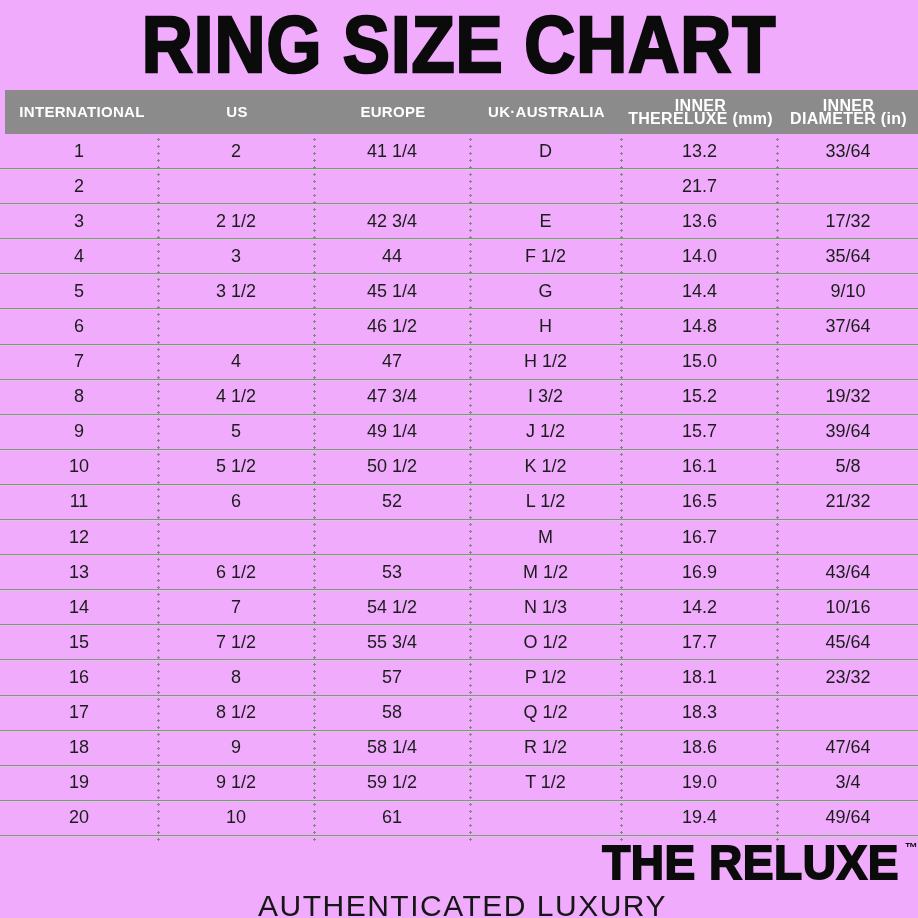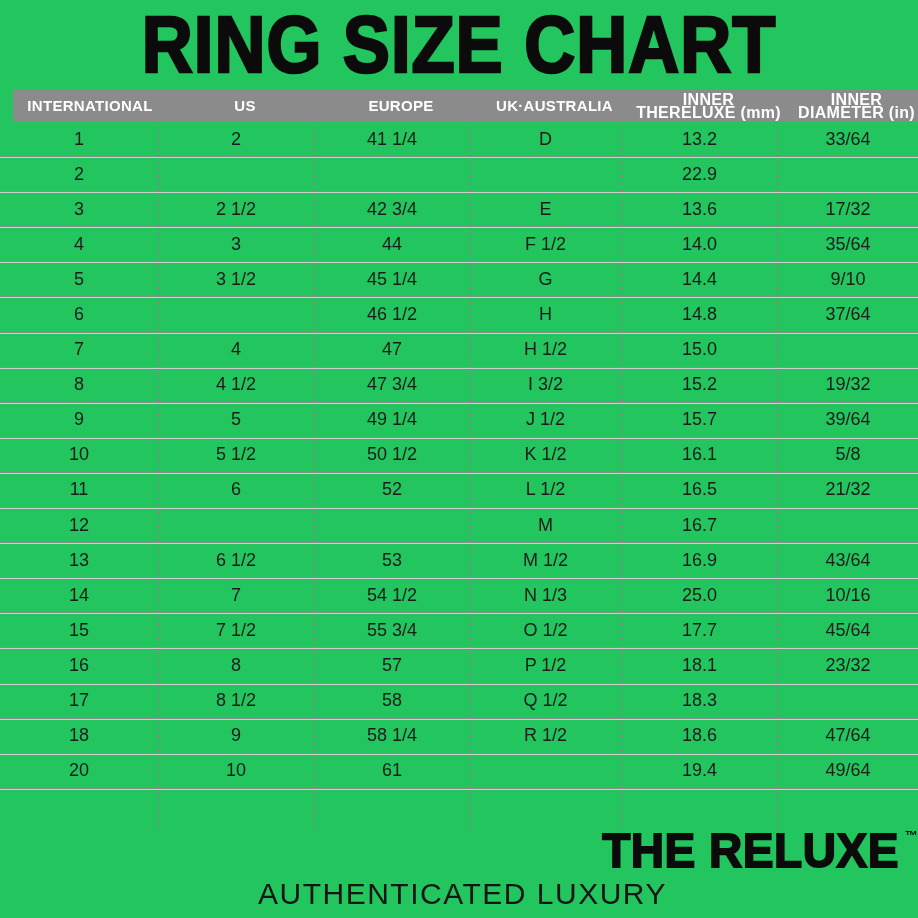--- a/index.html
+++ b/index.html
@@ -9,33 +9,33 @@
     --grid-line-light:#cfcfcf;
     --dot-line:#868686;
     --text:#1c1c1c;
   }
   *{box-sizing:border-box;margin:0;padding:0;}
   html,body{background:#ffffff;}
   body{
     width:918px;height:918px;overflow:hidden;
     font-family:"Liberation Sans", sans-serif;color:var(--text);
   }
-  .page{width:918px;height:918px;position:relative;background:#22c55e;}
+  .page{width:918px;height:918px;position:relative;background:#f0abfc;}
 
   
   .title-wrap{height:90px;display:flex;align-items:center;justify-content:center;}
   .title{
     font-size:76px;font-weight:bold;color:#0b0b0b;line-height:1;
     -webkit-text-stroke:2.5px #0b0b0b;letter-spacing:1px;
     transform:scale(0.93,1.04);transform-origin:center;white-space:nowrap;
   }
 
   
   .thead{
-    height:32px;margin-left:13px;background:var(--header-bg);
+    height:44px;margin-left:5px;background:var(--header-bg);
     display:grid;grid-template-columns:154px 156px 156px 151px 157px 139px;
     align-items:center;
   }
   .hcell{
     color:var(--header-text);font-weight:bold;font-size:15px;
     text-align:center;line-height:1.05;letter-spacing:0.3px;
   }
   .hcell.twoline{font-size:16px;line-height:13px;}
 
   
@@ -123,21 +123,21 @@
           <div class="tcell">41 1/4</div>
           <div class="tcell">D</div>
           <div class="tcell">13.2</div>
           <div class="tcell">33/64</div>
         </div>
         <div class="trow">
           <div class="tcell">2</div>
           <div class="tcell"></div>
           <div class="tcell"></div>
           <div class="tcell"></div>
-          <div class="tcell">22.9</div>
+          <div class="tcell">21.7</div>
           <div class="tcell"></div>
         </div>
         <div class="trow">
           <div class="tcell">3</div>
           <div class="tcell">2 1/2</div>
           <div class="tcell">42 3/4</div>
           <div class="tcell">E</div>
           <div class="tcell">13.6</div>
           <div class="tcell">17/32</div>
         </div>
@@ -219,21 +219,21 @@
           <div class="tcell">53</div>
           <div class="tcell">M 1/2</div>
           <div class="tcell">16.9</div>
           <div class="tcell">43/64</div>
         </div>
         <div class="trow">
           <div class="tcell">14</div>
           <div class="tcell">7</div>
           <div class="tcell">54 1/2</div>
           <div class="tcell">N 1/3</div>
-          <div class="tcell">25.0</div>
+          <div class="tcell">14.2</div>
           <div class="tcell">10/16</div>
         </div>
         <div class="trow">
           <div class="tcell">15</div>
           <div class="tcell">7 1/2</div>
           <div class="tcell">55 3/4</div>
           <div class="tcell">O 1/2</div>
           <div class="tcell">17.7</div>
           <div class="tcell">45/64</div>
         </div>
@@ -255,20 +255,28 @@
         </div>
         <div class="trow">
           <div class="tcell">18</div>
           <div class="tcell">9</div>
           <div class="tcell">58 1/4</div>
           <div class="tcell">R 1/2</div>
           <div class="tcell">18.6</div>
           <div class="tcell">47/64</div>
         </div>
         <div class="trow">
+          <div class="tcell">19</div>
+          <div class="tcell">9 1/2</div>
+          <div class="tcell">59 1/2</div>
+          <div class="tcell">T 1/2</div>
+          <div class="tcell">19.0</div>
+          <div class="tcell">3/4</div>
+        </div>
+        <div class="trow">
           <div class="tcell">20</div>
           <div class="tcell">10</div>
           <div class="tcell">61</div>
           <div class="tcell"></div>
           <div class="tcell">19.4</div>
           <div class="tcell">49/64</div>
         </div>
       </div>
   </div>
 

